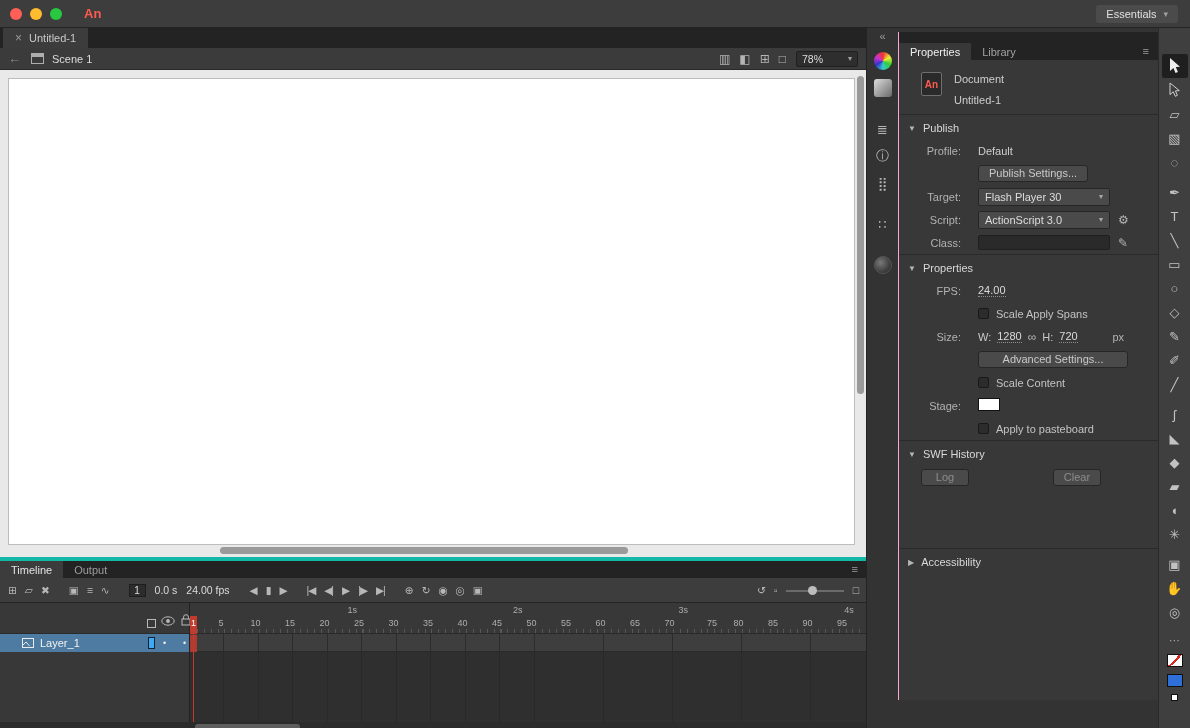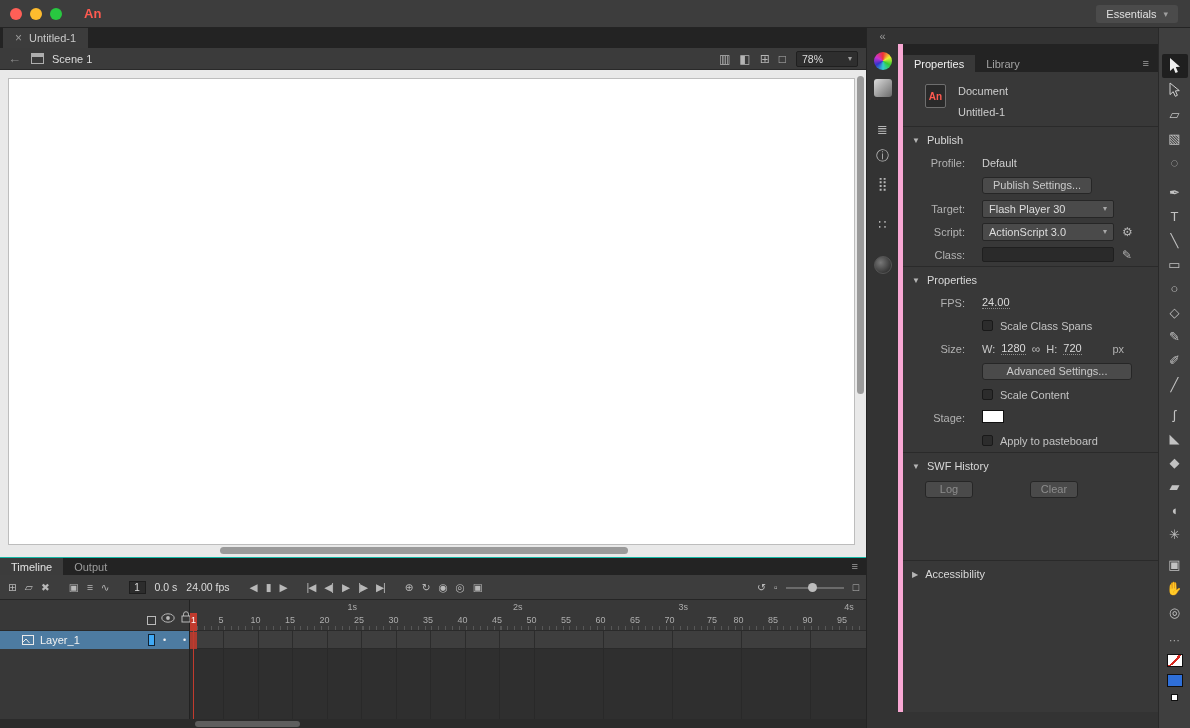--- a/index.html
+++ b/index.html
@@ -36,21 +36,21 @@
 
   
   #viewport{position:absolute;left:0;top:70px;width:866px;height:487px;background:#e9e9e9;}
   #stage{position:absolute;left:8px;top:8px;width:847px;height:467px;background:var(--stage-white);border:1px solid #bdbdbd;}
   .vscroll{position:absolute;right:1px;top:4px;width:8px;bottom:14px;}
   .vthumb{position:absolute;top:2px;left:0;width:7px;height:318px;background:#9a9a9a;border-radius:4px;}
   .hscroll{position:absolute;left:8px;right:14px;bottom:2px;height:8px;}
   .hthumb{position:absolute;left:212px;top:0;width:408px;height:7px;background:#9a9a9a;border-radius:4px;}
 
   
-  #timeline{position:absolute;left:0;top:557px;width:866px;height:171px;background:#333;border-top:1px solid #14b8a6;}
+  #timeline{position:absolute;left:0;top:557px;width:866px;height:171px;background:#333;border-top:4px solid #14b8a6;}
   .tl-tabs{height:17px;background:#232323;display:flex;align-items:stretch;position:relative;}
   .tl-tab{padding:0 11px;display:flex;align-items:center;color:#9c9c9c;}
   .tl-tab.active{background:#3c3c3c;color:#e2e2e2;}
   .tl-menu{position:absolute;right:8px;top:2px;color:#9f9f9f;font-size:11px;}
   .tl-toolbar{height:25px;background:#3d3d3d;border-bottom:1px solid #252525;display:flex;align-items:center;padding:0 8px;}
   .tb-group{display:flex;align-items:center;gap:9px;margin-right:20px;}
   .tb-ic{color:#b8b8b8;font-size:10.5px;letter-spacing:-1px;white-space:nowrap;}
   .tb-readout{min-width:17px;height:13px;border:1px solid #1e1e1e;background:#2c2c2c;color:#ddd;text-align:center;font-size:10px;line-height:11px;padding:0 2px;}
   .tb-text{color:#dcdcdc;font-size:10.5px;letter-spacing:0;}
   .tb-right{margin-left:auto;display:flex;align-items:center;gap:9px;}
@@ -90,21 +90,21 @@
   #dock{position:absolute;left:866px;top:28px;width:32px;height:700px;background:#333;border-left:1px solid #242424;display:flex;flex-direction:column;align-items:center;}
   #dock .collapse{margin-top:2px;color:#9c9c9c;font-size:11px;}
   #dock-icons{margin-top:10px;display:flex;flex-direction:column;align-items:center;gap:9px;}
   .dock-ic{width:18px;height:18px;display:flex;align-items:center;justify-content:center;color:#b5b5b5;font-size:13px;}
   .dock-ic.gap{margin-top:14px;}
   .wheel{border-radius:50%;background:conic-gradient(#e33,#ee3,#3c3,#3cc,#33c,#c3c,#e33);}
   .grad{border-radius:3px;background:linear-gradient(135deg,#ddd,#6a6a6a);}
   .orb{border-radius:50%;background:radial-gradient(circle at 35% 35%,#787878,#1d1d1d);border:1px solid #555;}
 
   
-  #props{position:absolute;left:898px;top:44px;width:260px;height:668px;background:#383838;border-left:5px solid #f9a8d4;}
+  #props{position:absolute;left:898px;top:32px;width:260px;height:668px;background:#383838;border-left:1px solid #f9a8d4;}
   .ptabs{height:28px;background:#232323;display:flex;align-items:flex-end;position:relative;}
   .ptab{height:17px;padding:0 11px;display:flex;align-items:center;color:#a2a2a2;}
   .ptab.active{background:#383838;color:#efefef;}
   .pmenu{position:absolute;right:9px;bottom:3px;color:#9f9f9f;}
   .pcontent{padding-top:2px;}
   .doc{display:flex;gap:12px;padding:10px 0 8px 22px;}
   .doc-badge{width:21px;height:24px;border:1px solid #6e6e6e;border-radius:2px;background:#2a2a2a;color:var(--logo-red);font-size:10px;font-weight:bold;display:flex;align-items:center;justify-content:center;}
   .doc-lines{display:flex;flex-direction:column;gap:9px;padding-top:1px;color:#cdcdcd;}
   .divider{border-top:1px solid #2a2a2a;}
   .sh{display:flex;align-items:center;gap:7px;padding:7px 0 5px 9px;color:#d8d8d8;}
@@ -119,21 +119,21 @@
   .dd{display:flex;align-items:center;width:132px;height:18px;background:#4a4a4a;border:1px solid #262626;border-radius:2px;padding:0 6px;color:#ddd;}
   .ddc{margin-left:auto;color:#a8a8a8;font-size:8px;}
   .tinput{width:132px;height:15px;background:#2a2a2a;border:1px solid #1f1f1f;border-radius:2px;color:#ddd;padding:0 4px;font-size:11px;font-family:inherit;}
   .mini-ic{color:#b5b5b5;font-size:12px;}
   .hot{color:#dadada;border-bottom:1px dotted #8f8f8f;}
   .cb{display:inline-block;width:11px;height:11px;background:#2c2c2c;border:1px solid #191919;border-radius:2px;margin-right:7px;vertical-align:-2px;}
   .cbrow{display:flex;align-items:center;color:#c3c3c3;}
   .sizerow{display:flex;align-items:center;gap:6px;}
   .sizerow .unit{margin-left:auto;margin-right:26px;color:#b2b2b2;}
   .stage-chip{width:22px;height:13px;background:var(--stage-white);border:1px solid #111;}
-  .swf-row{display:flex;gap:57px;padding:4px 0 6px 22px;}
+  .swf-row{display:flex;gap:84px;padding:4px 0 6px 22px;}
   .spacer{height:56px;}
 
   
   #tools{position:absolute;left:1158px;top:28px;width:32px;height:700px;background:#3f3f3f;border-left:1px solid #292929;display:flex;flex-direction:column;align-items:center;padding-top:26px;}
   #tools-list{display:flex;flex-direction:column;align-items:center;}
   .tool{width:26px;height:24px;display:flex;align-items:center;justify-content:center;color:#c2c2c2;font-size:13px;}
   .tool.gap{margin-top:6px;}
   .tool.active{background:#1f1f1f;border-radius:2px;color:#fff;}
   .tool-footer{margin-top:10px;display:flex;flex-direction:column;align-items:center;gap:7px;}
   .more{color:#aaa;font-size:11px;}
@@ -388,21 +388,21 @@
         <span>Properties</span>
       </div>
       <div class="prow">
         <span class="plabel">FPS:</span>
         <span class="hot" style="justify-self:start">24.00</span>
       </div>
       <div class="prow">
         <span class="plabel"></span>
         <span class="cbrow">
           <span class="cb"></span>
-          <span>Scale Class Spans</span>
+          <span>Scale Apply Spans</span>
         </span>
       </div>
       <div class="prow">
         <span class="plabel">Size:</span>
         <span class="sizerow">
           <span>W:</span>
           <span class="hot">1280</span>
           <span class="mini-ic">∞</span>
           <span>H:</span>
           <span class="hot">720</span>

